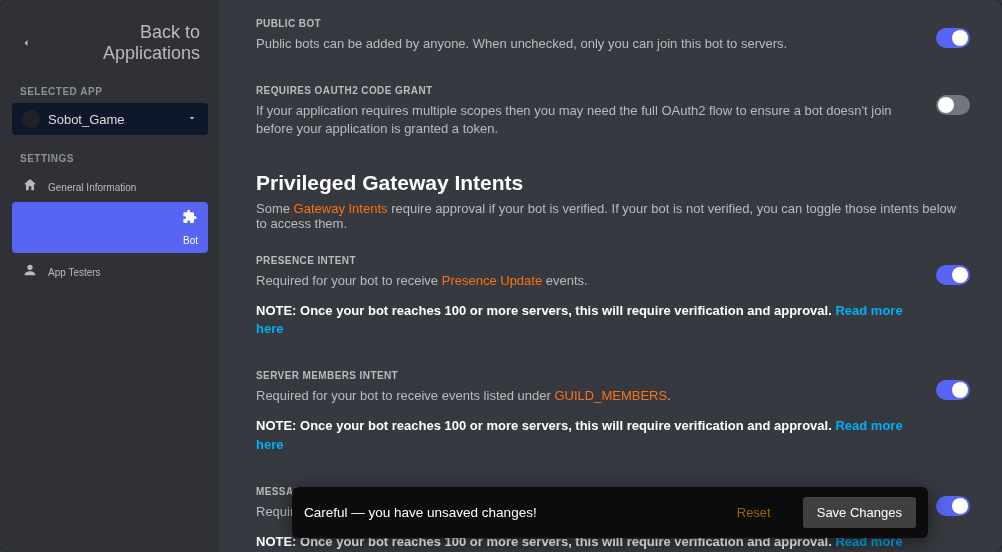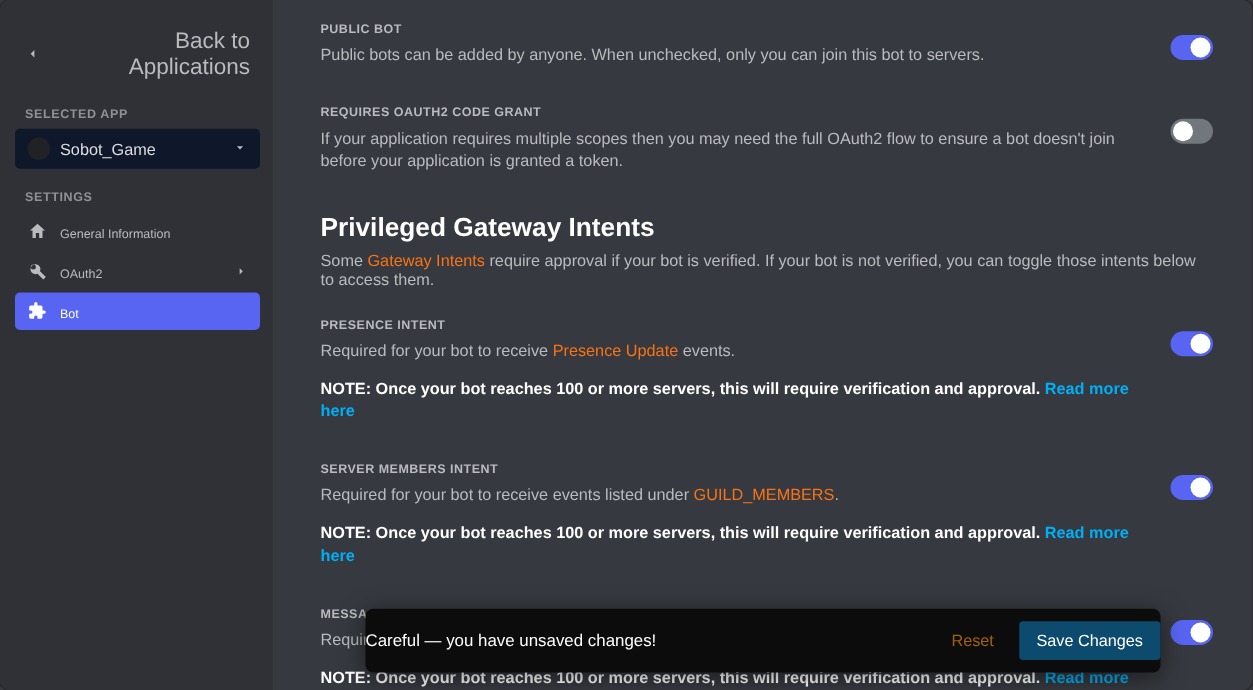--- a/index.html
+++ b/index.html
@@ -44,21 +44,21 @@
   }
   .app-select .name { flex: 1; }
   .app-select svg { width: 12px; height: 12px; fill: #b9bbbe; }
   .nav { margin-top: 4px; }
   .nav-item {
     display: flex; align-items: flex-end; gap: 10px;
     padding: 7px 10px; border-radius: 4px;
     color: #b9bbbe; font-size: 10px; cursor: pointer;
     margin-bottom: 2px;
   }
-  .nav-item.active { background: #5865f2; color: #fff; }
+  .nav-item.active { background: #5865f2; color: #fff; flex-direction: column; }
   .nav-item .nav-icon { width: 16px; height: 16px; display:flex; align-items:center; justify-content:center; }
   .nav-item .nav-icon svg { width: 16px; height: 16px; fill: currentColor; }
   .nav-item .label { flex: 1; }
   .nav-item .chev svg { width: 10px; height: 10px; fill: #b9bbbe; }
 
   .content {
     flex: 1; height: 100%; overflow-y: auto;
     padding: 18px 32px 90px 38px;
     position: relative;
     scrollbar-width: none;
@@ -89,29 +89,29 @@
   .toggle .knob {
     width: 16px; height: 16px; border-radius: 50%;
     background: #fff; position: absolute; top: 2px;
   }
   .toggle.on .knob { right: 2px; }
   .toggle.off .knob { left: 2px; }
 
   .unsaved-bar {
     position: absolute; bottom: 14px; left: 50%; transform: translateX(-50%);
     width: 636px; background: #0c0c0d; border-radius: 6px;
-    display: flex; align-items: center; padding: 10px 0;
+    display: flex; align-items: center; padding: 10px 12px;
     color: #fff; font-size: 13.5px;
     box-shadow: 0 4px 20px rgba(0,0,0,0.5);
   }
   .unsaved-bar .msg { flex: 1; }
   .btn-reset { background: none; border: none; color: #a16207; font-size: 13px; cursor: pointer; padding: 6px 12px; }
   .btn-save {
-    background: #0c4a6e; border: none; color: #fff; font-size: 13px;
-    padding: 8px 14px; border-radius: 3px; cursor: pointer; margin-left: 8px;
+    background: #404040; border: none; color: #fff; font-size: 13px;
+    padding: 8px 14px; border-radius: 3px; cursor: pointer; margin-left: 20px;
   }
 </style>
 </head>
 <body>
 
 <div class="app">
 
   <aside class="sidebar">
     <div class="back-link">
       <span>
@@ -136,39 +136,36 @@
     <div class="section-label">SETTINGS</div>
     <nav class="nav">
       <div class="nav-item">
         <span class="nav-icon">
             <svg viewBox="0 0 24 24">
               <path d="M12 3l9 8h-3v9h-4v-6h-4v6H6v-9H3l9-8z"></path>
             </svg>
           </span>
         <span class="label">General Information</span>
       </div>
-      <div class="nav-item">
-        <span class="nav-icon">
-            <svg viewBox="0 0 24 24">
-              <path d="M22 19l-7-7a6 6 0 10-3 3l7 7 3-3zM7 10a3 3 0 113-3 3 3 0 01-3 3z"></path>
-            </svg>
-          </span>
-        <span class="label">OAuth2</span>
-        <span class="chev"><svg viewBox="0 0 24 24">
-              <path d="M9 6l6 6-6 6V6z"></path>
-            </svg></span>
-      </div>
       <div class="nav-item active">
         <span class="nav-icon">
             <svg viewBox="0 0 24 24">
               <path d="M20 11h-2V7a2 2 0 00-2-2h-4V3a2 2 0 10-4 0v2H4a2 2 0 00-2 2v4h2a2 2 0 110 4H2v4a2 2 0 002 2h4v-2a2 2 0 114 0v2h4a2 2 0 002-2v-4h2a2 2 0 100-4z"></path>
             </svg>
           </span>
         <span class="label">Bot</span>
       </div>
+      <div class="nav-item">
+        <span class="nav-icon">
+            <svg viewBox="0 0 24 24">
+              <path d="M12 12a4 4 0 10-4-4 4 4 0 004 4zm0 2c-4 0-8 2-8 5v1h16v-1c0-3-4-5-8-5z"></path>
+            </svg>
+          </span>
+        <span class="label">App Testers</span>
+      </div>
     </nav>
   </aside>
 
   <main class="content">
 
     <div class="setting-block">
       <div class="setting-text">
         <div class="setting-label">PUBLIC BOT</div>
         <div class="setting-desc">Public bots can be added by anyone. When unchecked, only you can join this bot to servers.</div>
       </div>

